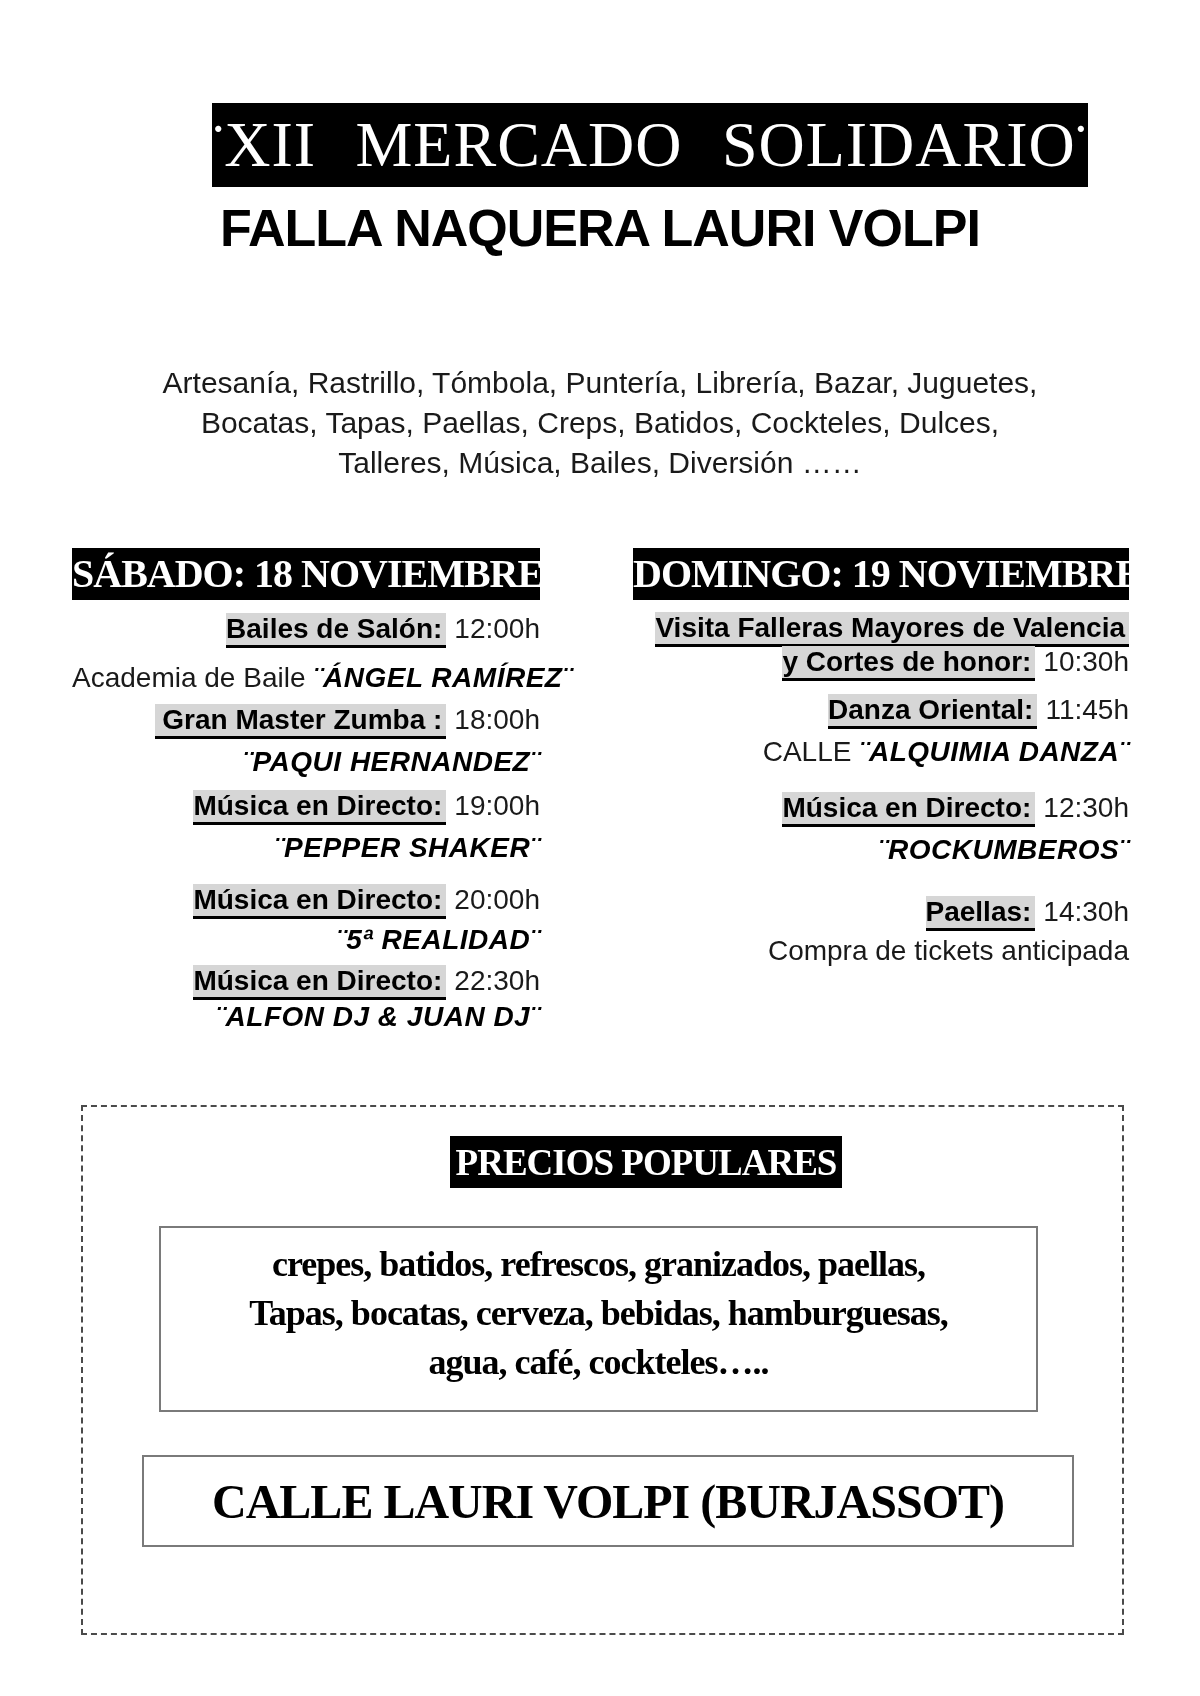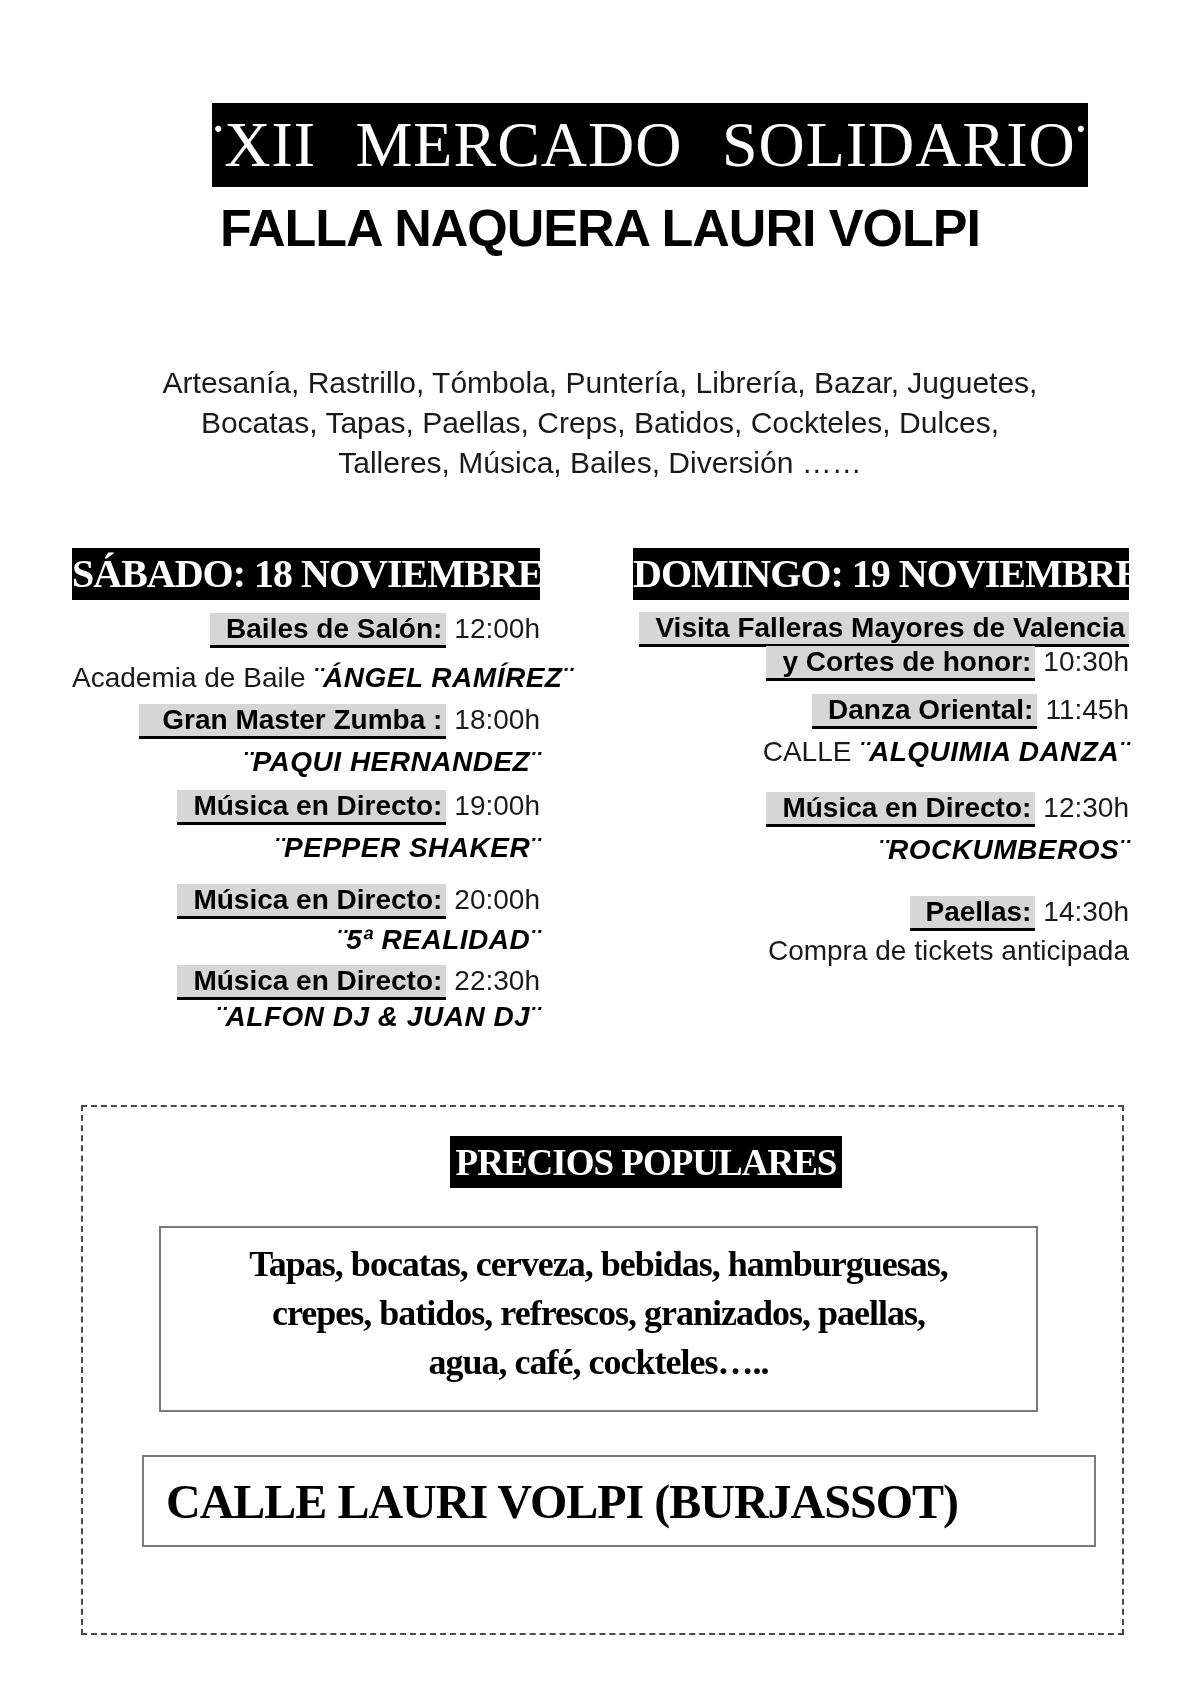--- a/index.html
+++ b/index.html
@@ -39,21 +39,21 @@
   .col-sat{left:72px;width:468px;}
   .col-sun{left:633px;width:496px;}
   .day-bar{
     height:52px;background:var(--bar-bg);color:var(--bar-text);
     font-family:"Liberation Serif",serif;font-weight:bold;font-size:40px;
     letter-spacing:-1px;line-height:52px;white-space:nowrap;
   }
   .line{font-size:28px;line-height:34px;white-space:nowrap;}
   .lbl{
     font-weight:bold;background:var(--highlight);
-    border-bottom:3px solid #000;padding:0 4px 1px 16px;
+    border-bottom:3px solid #000;padding:0 4px 1px 0;
   }
   .time{margin-left:8px;color:#1a1a1a;}
   .pfx{color:#1a1a1a;}
   .nm{font-weight:bold;font-style:italic;letter-spacing:0.5px;}
   .note{color:#1a1a1a;}
   
   .dashed-box{
     position:absolute;left:81px;top:1105px;width:1039px;height:526px;
     border:2px dashed #4a4a4a;
   }
@@ -68,23 +68,22 @@
   .food-box{
     position:absolute;left:159px;top:1226px;width:879px;height:186px;
     border:2px solid var(--box-border);text-align:center;
     font-family:"Liberation Serif",serif;font-weight:bold;font-size:36px;
     letter-spacing:-1px;line-height:49px;padding-top:12px;box-sizing:border-box;
   }
   .address-box{
     position:absolute;left:142px;top:1455px;width:928px;height:88px;
     border:2px solid var(--box-border);
     font-family:"Liberation Serif",serif;font-weight:bold;font-size:48px;
-    letter-spacing:-1px;display:flex;align-items:center;
+    letter-spacing:-1px;display:flex;align-items:center;justify-content:center;
     white-space:nowrap;
-    padding-left:22px;
   }
 </style>
 </head>
 <body>
 
 <div class="page">
 
   <div class="title-bar">
     <span>¨XII MERCADO SOLIDARIO¨</span>
   </div>
@@ -158,22 +157,22 @@
       <span class="lbl">Paellas:</span><span class="time">14:30h</span>
     </div>
     <div class="line note" style="margin-top:5px">Compra de tickets anticipada</div>
   </div>
 
   <div class="dashed-box"></div>
 
   <div class="precios-bar">PRECIOS POPULARES</div>
 
   <div class="food-box">
+    <div>crepes, batidos, refrescos, granizados, paellas,</div>
     <div>Tapas, bocatas, cerveza, bebidas, hamburguesas,</div>
-    <div>crepes, batidos, refrescos, granizados, paellas,</div>
     <div>agua, café, cockteles…..</div>
   </div>
 
   <div class="address-box">
     <span>CALLE LAURI VOLPI (BURJASSOT)</span>
   </div>
 
 </div>
 
 </body></html>

